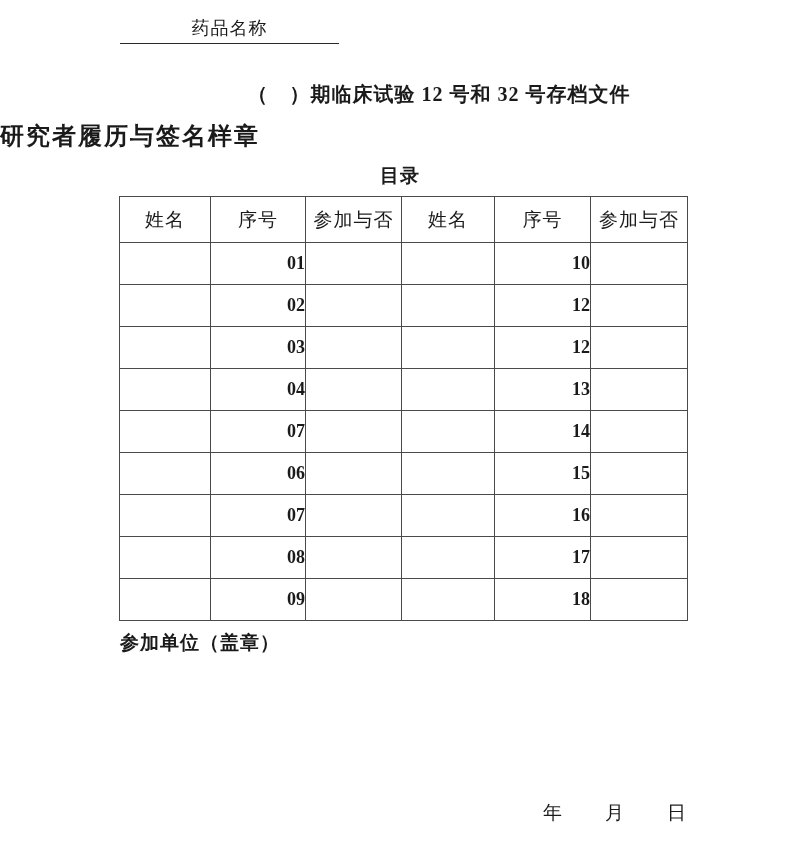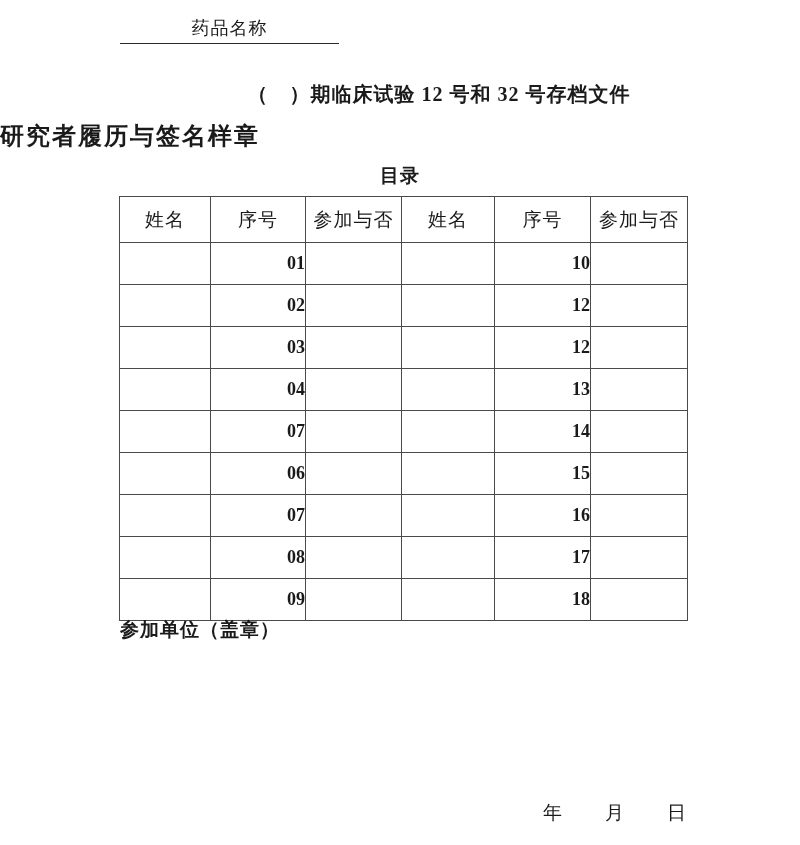--- a/index.html
+++ b/index.html
@@ -79,21 +79,21 @@
   }
   table.roster td.seq-cell {
     font-weight: bold;
     text-align: right;
     padding-left: 7px;
     font-family: "Liberation Serif", "DejaVu Serif", serif;
   }
   .stamp-line {
     position: absolute;
     left: 120px;
-    top: 617px;
+    top: 630px;
     font-size: 19px;
     font-weight: bold;
     letter-spacing: 1px;
   }
   .date-line {
     position: absolute;
     left: 543px;
     top: 800px;
     display: flex;
     gap: 43px;

